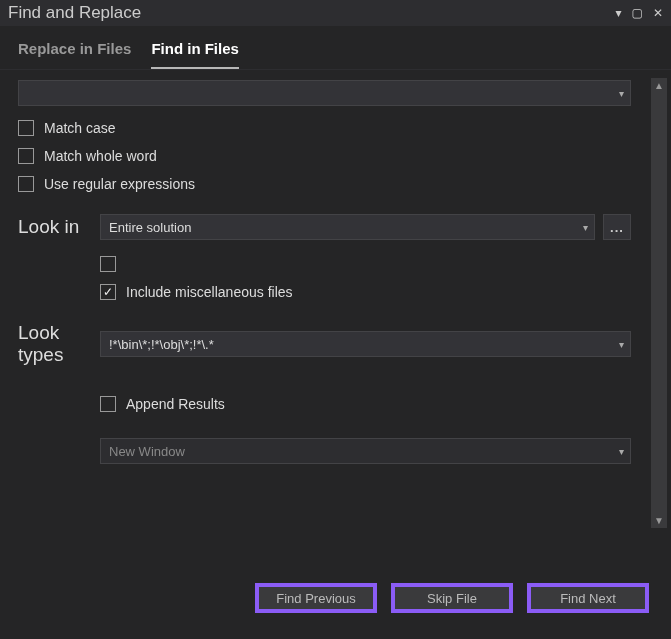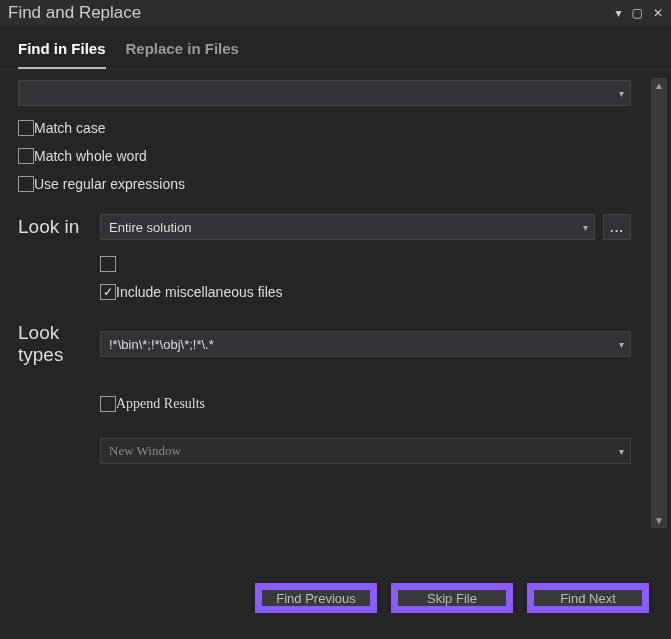--- a/index.html
+++ b/index.html
@@ -72,20 +72,21 @@
       position: absolute;
       right: 6px;
       top: 50%;
       transform: translateY(-50%);
       color: #aaa;
       font-size: 10px;
     }
     .check-row {
       display: flex;
       align-items: center;
+      gap: 10px;
       margin-bottom: 12px;
     }
     .check {
       width: 16px;
       height: 16px;
       border: 1px solid #999;
       background: transparent;
       display: flex;
       align-items: center;
       justify-content: center;
@@ -155,21 +156,21 @@
     .btn-row {
       display: flex;
       justify-content: flex-end;
       gap: 14px;
       margin-bottom: 14px;
     }
     .btn {
       min-width: 122px;
       height: 30px;
       background: #3a3a3c;
-      border: 7px solid #8b5cf6;
+      border: 4px solid #8b5cf6;
       color: #bbb;
       display: flex;
       align-items: center;
       justify-content: center;
       cursor: pointer;
       font-size: 13px;
       margin-top: 16px;
     }
   </style>
 </head>
@@ -178,22 +179,22 @@
 <div class="titlebar">
   <span class="titlebar-title">Find and Replace</span>
   <div class="titlebar-controls">
     <span>▾</span>
     <span>▢</span>
     <span>✕</span>
   </div>
 </div>
 
 <div class="tabs">
+  <div class="tab">Replace in Files</div>
   <div class="tab active">Find in Files</div>
-  <div class="tab">Replace in Files</div>
 </div>
 
 <div class="content-wrapper">
   <div class="scroll-area">
     <span class="arrow">▲</span>
     <span class="arrow">▼</span>
   </div>
   <div class="content">
 
     <div class="search-combo">
@@ -234,21 +235,21 @@
     </div>
 
     <div class="form-row">
       <div class="form-label">Look types</div>
       <div class="combo">
         <span>!*\bin\*;!*\obj\*;!*\.*</span>
         <span class="chev">▾</span>
       </div>
     </div>
 
-    <div class="indent-col" style="margin-top:30px;font-family:Liberation Serif, serif;">
+    <div class="indent-col" style="margin-top:30px;">
       <div class="check-row">
         <div class="check"></div>
         <span class="label">Append Results</span>
       </div>
       <div style="height:14px"></div>
       <div class="combo disabled">
         <span>New Window</span>
         <span class="chev">▾</span>
       </div>
     </div>

